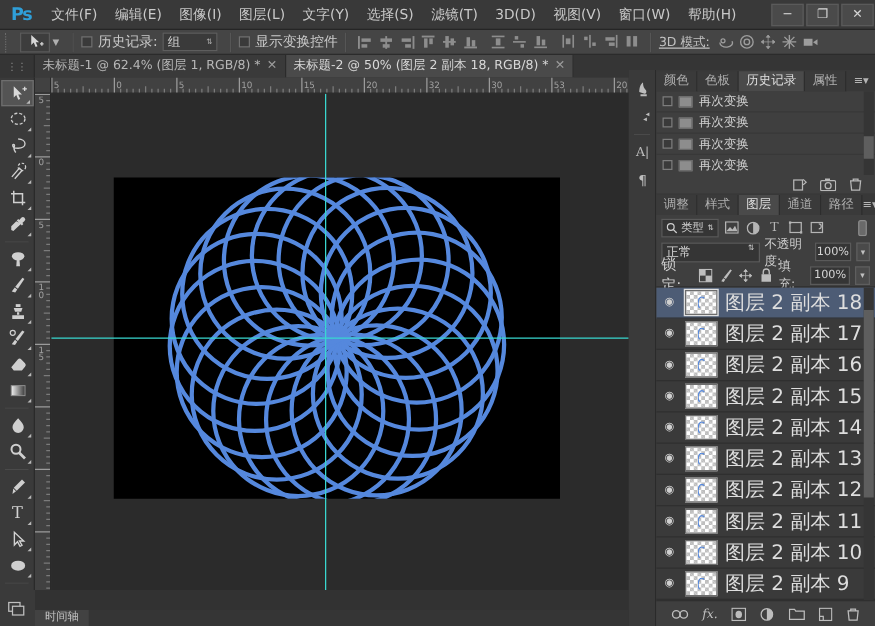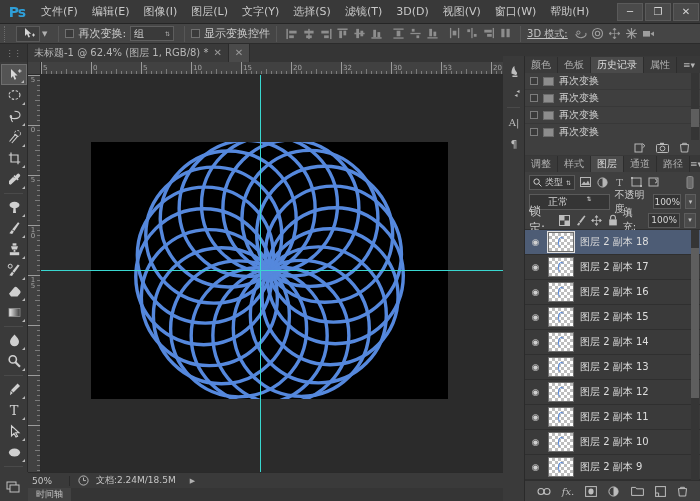--- a/index.html
+++ b/index.html
@@ -111,42 +111,42 @@
   .hist-btns { position:absolute; left:525px; top:140px; width:175px; height:15px; background:#3f3f3f;
     display:flex; align-items:center; justify-content:flex-end; gap:10px; padding-right:10px; color:#b8b8b8; font-size:9px;}
 
   .layers { position:absolute; left:525px; top:155px; width:175px; height:346px; background:#3f3f3f;}
   .lay-filter { height:20px; display:flex; align-items:center; padding:0 4px; gap:4px; background:#3f3f3f;}
   .filt-box { height:15px; background:#353535; border:1px solid #5a5a5a; display:flex; align-items:center;
      padding:0 3px; gap:3px; color:#d0d0d0; font-size:9px;}
   .filt-ico { width:13px; height:14px; display:flex;align-items:center;justify-content:center;color:#b5b5b5;font-size:9px;}
   .lay-mode { height:19px; display:flex; align-items:center; padding:0 4px; gap:4px;}
   .mode-select { width:92px; height:16px; background:#353535; border:1px solid #5a5a5a; color:#d4d4d4;
-     font-size:10px; display:flex; align-items:flex-start; justify-content:space-between; padding:0 18px;}
+     font-size:10px; display:flex; align-items:flex-start; justify-content:space-between; padding:0 3px;}
   .num-box { width:34px; height:15px; background:#353535; border:1px solid #5a5a5a; color:#d4d4d4; font-size:9px;
      display:flex; align-items:center; justify-content:center;}
   .mini-btn { width:13px; height:15px; background:#4a4a4a; border:1px solid #5e5e5e; color:#c0c0c0;
      font-size:7px; display:flex; align-items:center; justify-content:center;}
   .lay-lock { height:19px; display:flex; align-items:center; padding:0 4px; gap:4px; border-bottom:1px solid #2f2f2f;}
   .lk-ico { width:13px; height:13px; display:flex;align-items:center;justify-content:center;color:#bdbdbd;font-size:9px;}
 
   .lay-list { position:relative; height:250px; overflow:hidden; background:#3a3a3a;}
   .lay-row { height:25px; display:flex; align-items:center; gap:6px; padding-left:4px;
      border-bottom:1px solid #2f2f2f;}
   .lay-row.sel { background:#4d5c75;}
   .eye { width:13px; text-align:center; color:#cfcfcf; font-size:9px;}
   .thumb { width:26px; height:20px; border:1px solid #6d6d6d;
      background-image:
        linear-gradient(45deg,#bdbdbd 25%,transparent 25%,transparent 75%,#bdbdbd 75%),
        linear-gradient(45deg,#bdbdbd 25%,transparent 25%,transparent 75%,#bdbdbd 75%);
      background-size:6px 6px; background-position:0 0,3px 3px; background-color:#ffffff; position:relative;}
   .thumb.selborder { outline:1px solid #e0e0e0;}
   .thumb .mk { position:absolute; left:9px; top:4px; width:7px; height:11px; border-radius:50%;
      border:1.5px solid #5588dd; border-right-color:transparent; border-bottom-color:transparent;}
-  .lay-name { font-size:10px; color:#dedede;}
+  .lay-name { font-size:16px; color:#dedede;}
   .lay-scroll { position:absolute; right:1px; top:0; width:8px; height:250px; background:#353535;}
   .lay-thumbbar { position:absolute; right:1px; top:18px; width:8px; height:150px; background:#5e5e5e;}
   .lay-bottom { position:absolute; left:0; bottom:0; width:175px; height:21px; background:#3f3f3f;
      display:flex; align-items:center; justify-content:center; gap:11px; color:#bdbdbd; font-size:10px;
      border-top:1px solid #2f2f2f;}
 
   .hist-scroll { position:absolute; right:1px; top:0; width:8px; height:67px; background:#353535;}
   .hist-thumb { position:absolute; right:1px; top:36px; width:8px; height:18px; background:#5e5e5e;}
   svg { display:block; }
 </style>
@@ -181,21 +181,21 @@
     <div class="opt-grip"></div>
     <div class="opt-tool">
       <svg width="13" height="13" viewBox="0 0 13 13">
           <path d="M3 1 L3 9 L5 7 L6.5 10.5 L8 10 L6.6 6.7 L9.3 6.7 Z" fill="#d6d6d6"></path>
           <path d="M10 8 h3 M11.5 6.5 v3" stroke="#d6d6d6" stroke-width="1"></path>
         </svg>
     </div>
     <div class="opt-caret">▼</div>
     <div class="sep"></div>
     <div class="chk"></div>
-    <div class="opt-label">再次变换:</div>
+    <div class="opt-label">历史记录:</div>
     <div class="opt-select">
       <span>组</span>
       <span style="font-size:6px;color:#b0b0b0;">⇅</span>
     </div>
     <div class="sep"></div>
     <div class="chk"></div>
     <div class="opt-label">显示变换控件</div>
     <div class="sep"></div>
     <div id="align-icons" style="display:flex;align-items:center;">
         <div class="align-ico">
@@ -324,20 +324,21 @@
   </div>
 
   <div class="tabbar">
     <div class="tabgrip">⋮⋮</div>
     <div id="doc-tabs" style="display:flex;">
         <div class="doctab">
           <span>未标题-1 @ 62.4% (图层 1, RGB/8) *</span>
           <span class="tabx">✕</span>
         </div>
         <div class="doctab active">
+          <span>未标题-2 @ 50% (图层 2 副本 18, RGB/8) *</span>
           <span class="tabx">✕</span>
         </div>
       </div>
   </div>
 
   <div class="toolbox">
     <div class="tool sel">
       <svg width="15" height="15" viewBox="0 0 15 15">
           <path d="M4 2 L4 11 L6 9 L7.6 12.8 L9.2 12.1 L7.6 8.6 L10.6 8.6 Z" fill="#d9d9d9"></path>
           <path d="M11 4 h3.5 M12.75 2.3 v3.4" stroke="#d9d9d9" stroke-width="1"></path>
@@ -701,31 +702,20 @@
     <div class="guide-v"></div>
     <div class="guide-h"></div>
   </div>
 
   <div class="screenmode">
     <svg width="16" height="14" viewBox="0 0 16 14">
         <rect x="1" y="2" width="9" height="7" fill="none" stroke="#c0c0c0" stroke-width="1"></rect>
         <rect x="4" y="5" width="9" height="7" fill="#3a3a3a" stroke="#c0c0c0" stroke-width="1"></rect>
       </svg>
   </div>
-  <div class="statusbar">
-    <div class="st-zoom">50%</div>
-    <div class="st-ico">
-      <svg width="11" height="11" viewBox="0 0 11 11">
-          <circle cx="5.5" cy="5.5" r="4.6" fill="none" stroke="#b4b4b4" stroke-width="1"></circle>
-          <path d="M5.5 2.6 v3 h2.4" stroke="#b4b4b4" stroke-width="1" fill="none"></path>
-        </svg>
-    </div>
-    <div class="st-doc">文档:2.24M/18.5M</div>
-    <div class="st-arrow">▶</div>
-  </div>
   <div class="timelinebar">
     <div class="tl-tab">时间轴</div>
   </div>
 
   <div class="dockstrip">
     <div class="dk">
       <svg width="13" height="13" viewBox="0 0 13 13">
           <path d="M3.4 8.6 C3.4 5 4.6 2 6.4 1 C6.4 4 7.2 5.4 8.6 7 C9.6 8.2 9 10 7.6 10 Z" fill="#bdbdbd"></path>
           <path d="M4.4 10.4 h5 v1.6 h-5 z" fill="#bdbdbd"></path>
         </svg>

